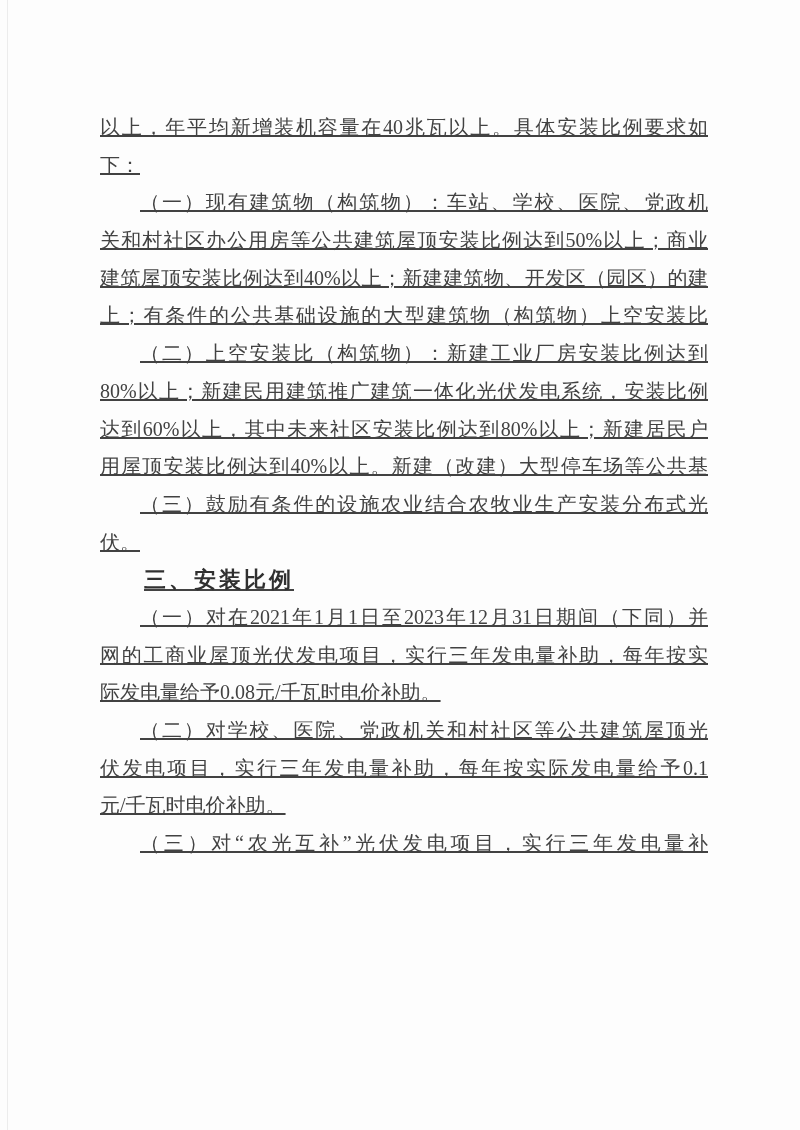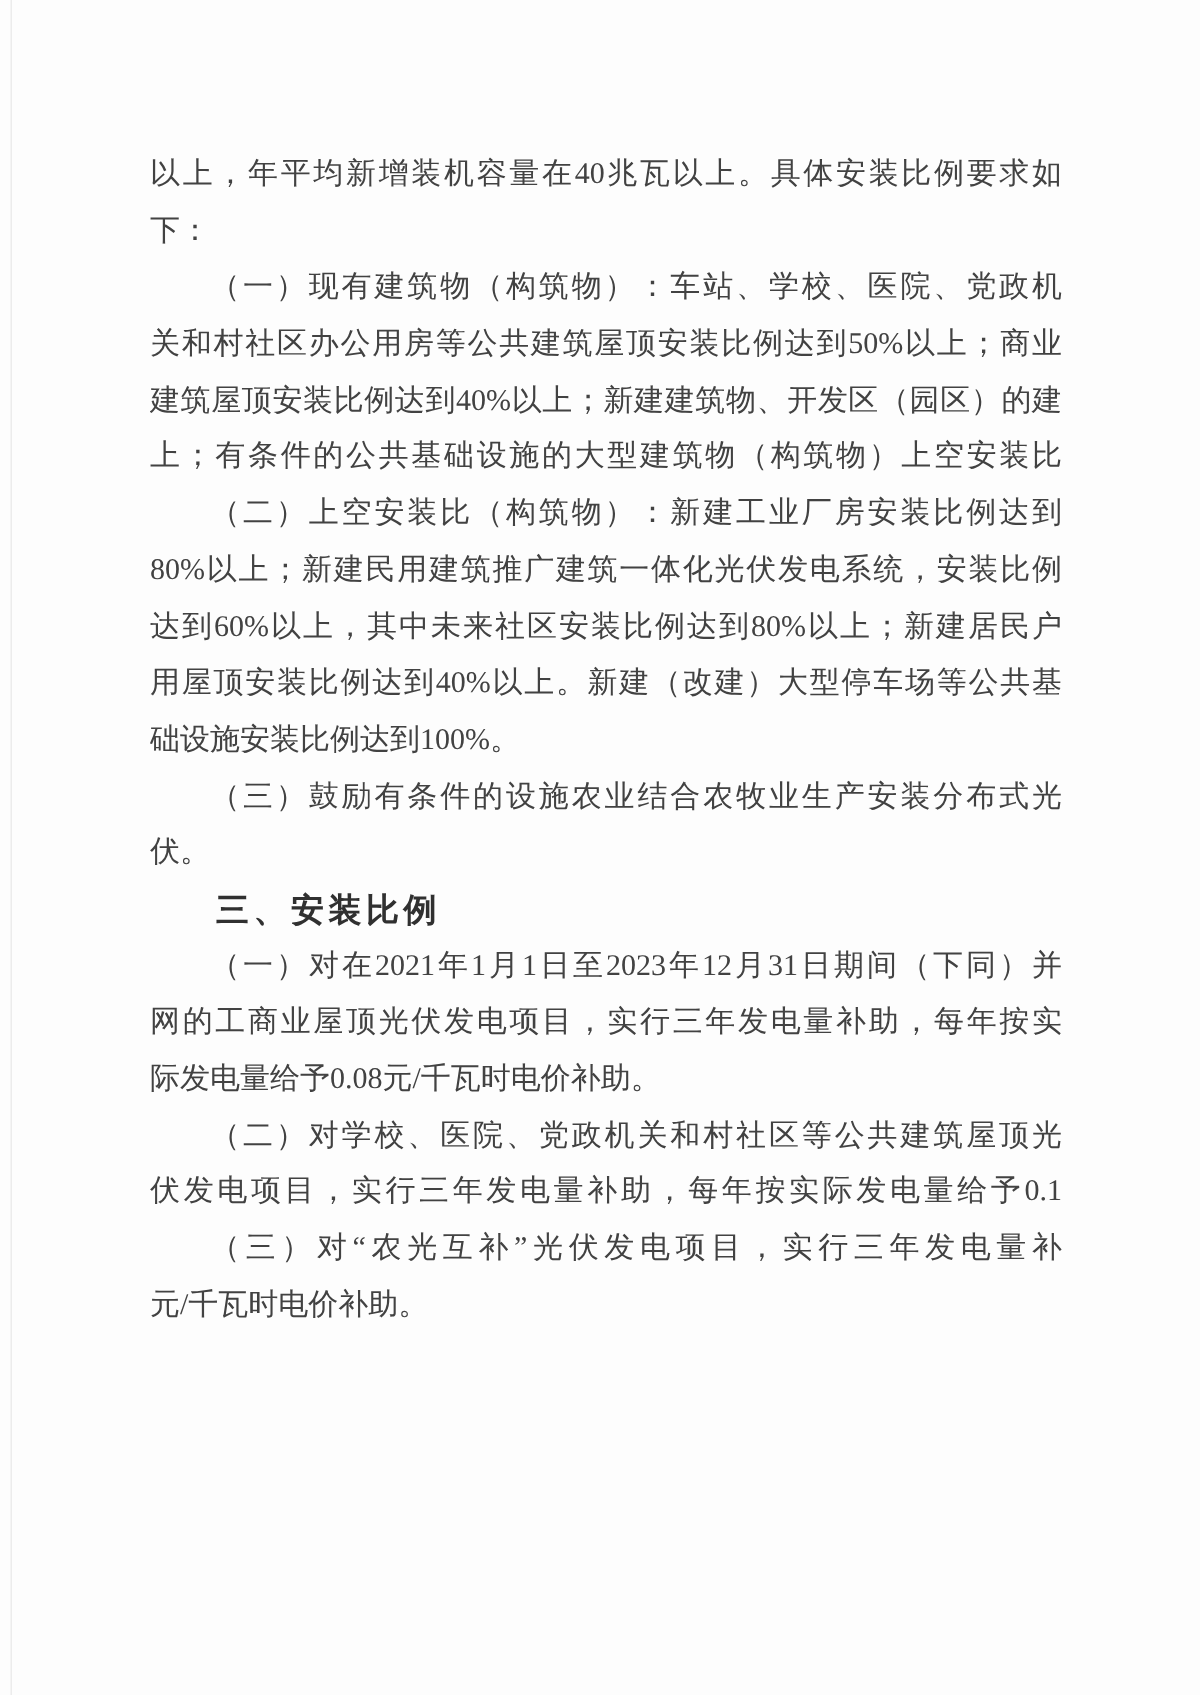--- a/index.html
+++ b/index.html
@@ -15,23 +15,24 @@
     overflow: hidden;
   }
   .edge-line {
     position: absolute;
     left: 7px; top: 0;
     width: 1px; height: 1130px;
     background: #ececec;
   }
   .text-block {
     position: absolute;
-    left: 100px; top: 98px;
+    left: 100px; top: 109px;
     width: 608px;
     color: var(--text-color, #424242);
+    text-decoration: underline;
   }
   .line {
     font-size: 20px;
     line-height: 37.7px;
     height: 37.7px;
     overflow: hidden;
     white-space: normal;
     letter-spacing: 0;
   }
   .line.justify {
@@ -58,25 +59,24 @@
       <div class="line justify">以上，年平均新增装机容量在40兆瓦以上。具体安装比例要求如</div>
       <div class="line">下：</div>
       <div class="line justify indent">（一）现有建筑物（构筑物）：车站、学校、医院、党政机</div>
       <div class="line justify">关和村社区办公用房等公共建筑屋顶安装比例达到50%以上；商业</div>
       <div class="line justify">建筑屋顶安装比例达到40%以上；新建建筑物、开发区（园区）的建</div>
       <div class="line justify">上；有条件的公共基础设施的大型建筑物（构筑物）上空安装比</div>
       <div class="line justify indent">（二）上空安装比（构筑物）：新建工业厂房安装比例达到</div>
       <div class="line justify">80%以上；新建民用建筑推广建筑一体化光伏发电系统，安装比例</div>
       <div class="line justify">达到60%以上，其中未来社区安装比例达到80%以上；新建居民户</div>
       <div class="line justify">用屋顶安装比例达到40%以上。新建（改建）大型停车场等公共基</div>
-      <div class="line">础设施安装比例达到100%。</div>
       <div class="line justify indent">（三）鼓励有条件的设施农业结合农牧业生产安装分布式光</div>
       <div class="line">伏。</div>
       <div class="line indent heading">三、安装比例</div>
       <div class="line justify indent">（一）对在2021年1月1日至2023年12月31日期间（下同）并</div>
       <div class="line justify">网的工商业屋顶光伏发电项目，实行三年发电量补助，每年按实</div>
       <div class="line">际发电量给予0.08元/千瓦时电价补助。</div>
       <div class="line justify indent">（二）对学校、医院、党政机关和村社区等公共建筑屋顶光</div>
       <div class="line justify">伏发电项目，实行三年发电量补助，每年按实际发电量给予0.1</div>
+      <div class="line">元/千瓦时电价补助。</div>
       <div class="line justify indent">（三）对“农光互补”光伏发电项目，实行三年发电量补</div>
-      <div class="line">元/千瓦时电价补助。</div>
     </div>
 </div>
 
 </body></html>

